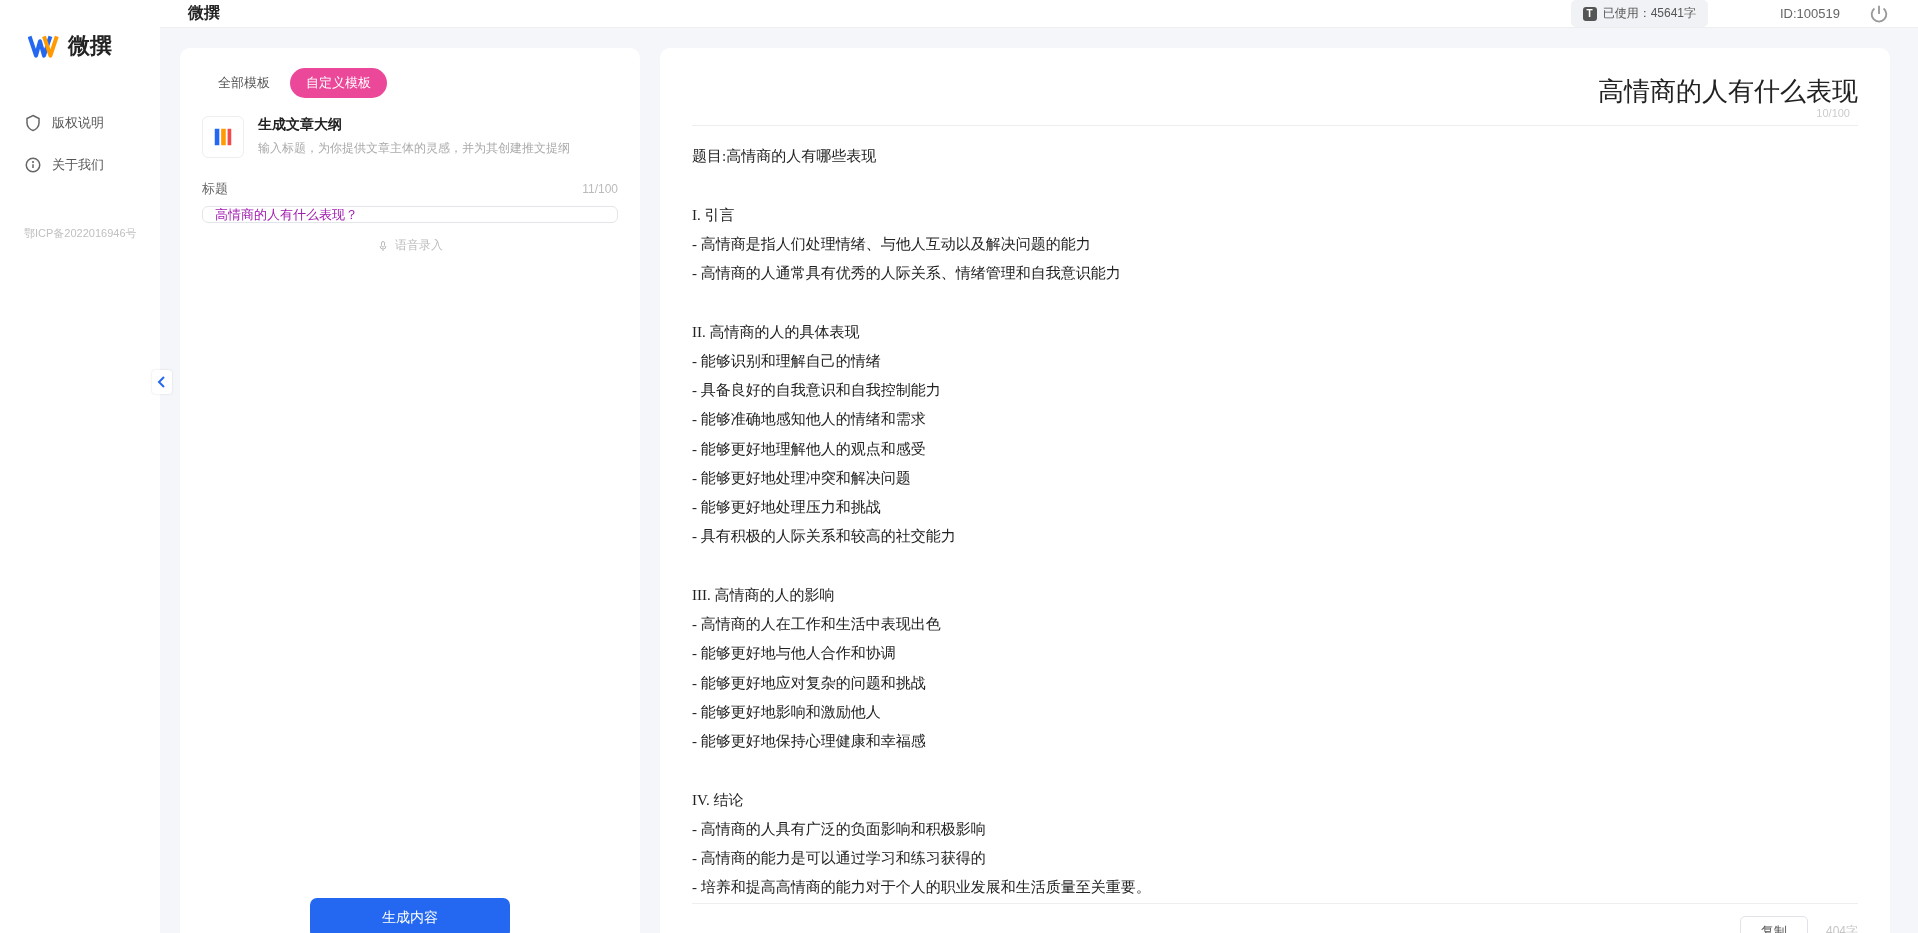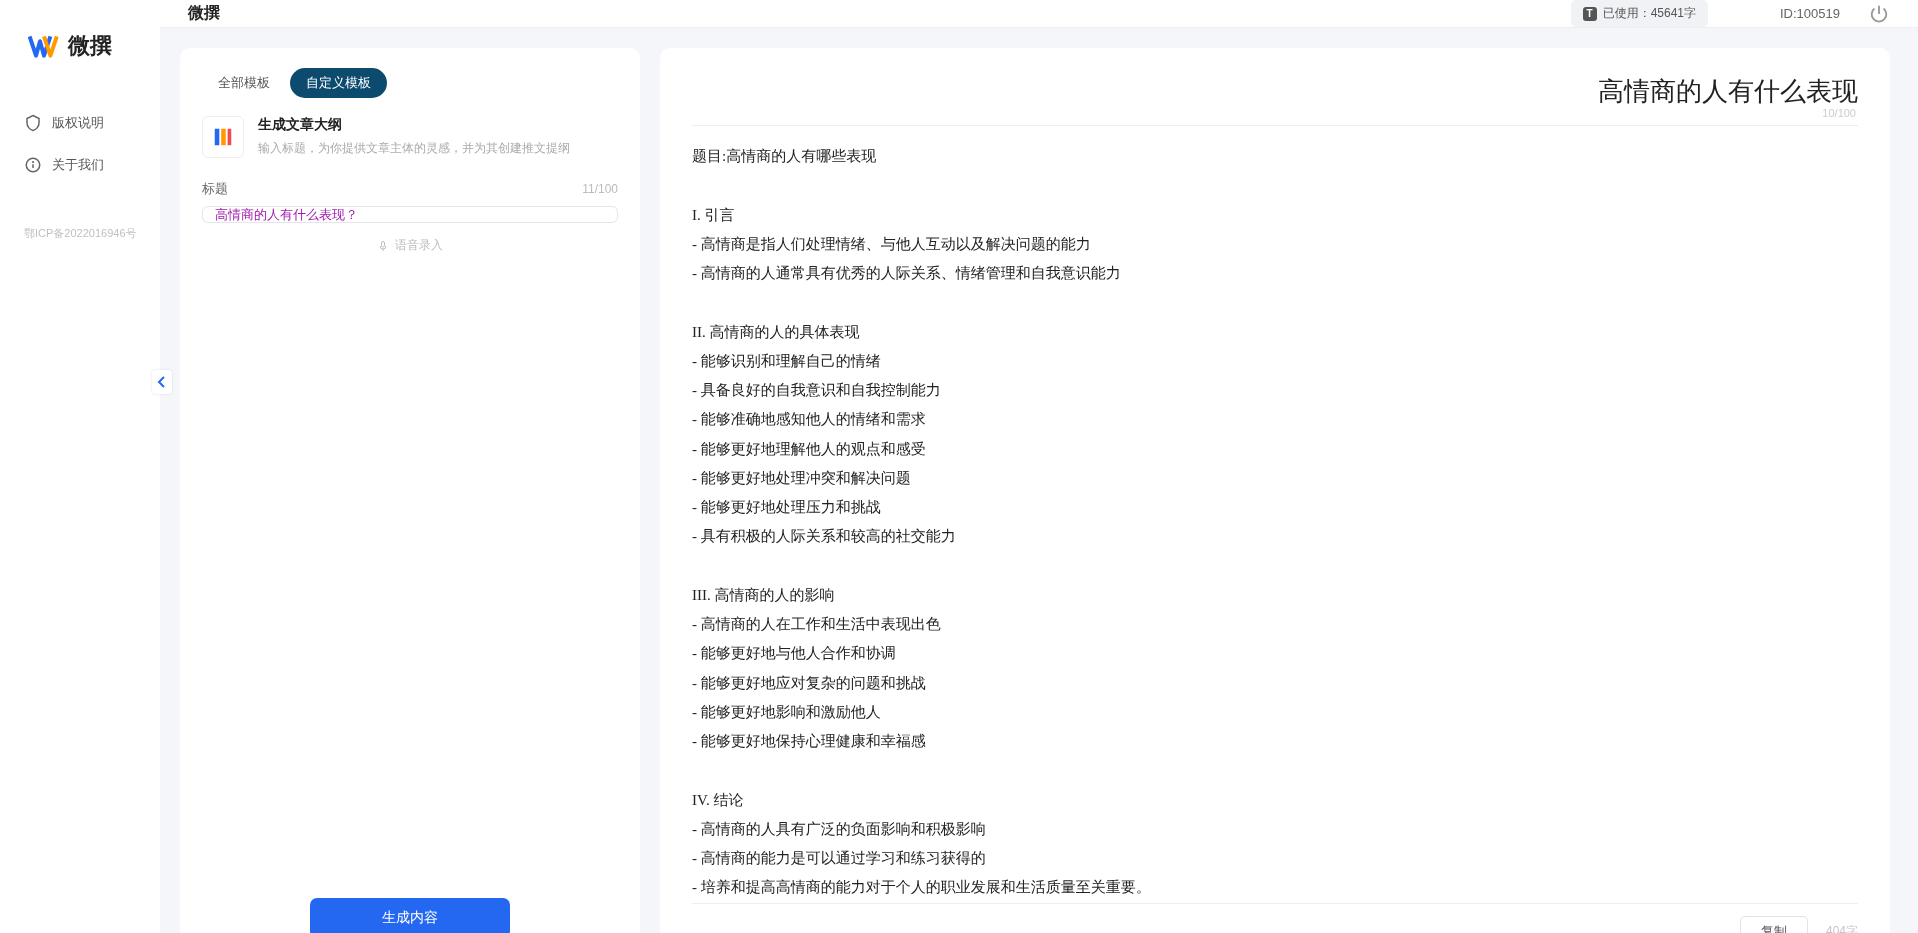--- a/index.html
+++ b/index.html
@@ -90,21 +90,21 @@
   flex-direction: column;
 }
 .tabs { display: flex; gap: 4px; margin-bottom: 18px; }
 .tab {
   padding: 6px 16px;
   border-radius: 999px;
   font-size: 13px;
   cursor: pointer;
   color: #555;
 }
-.tab.active { background: #0c4a6e; color: #fff; }
+.tab.active { background: #ec4899; color: #fff; }
 
 .tmpl-card { display: flex; gap: 14px; margin-bottom: 22px; }
 .tmpl-thumb {
   width: 42px; height: 42px;
   border: 1px solid #eee; border-radius: 6px;
   display: flex; align-items: center; justify-content: center;
   font-size: 20px;
 }
 .tmpl-title { font-size: 14px; font-weight: 700; color: #222; margin-bottom: 6px; }
 .tmpl-desc { font-size: 12px; color: #aaa; }
@@ -141,21 +141,21 @@
 .panel-r {
   flex: 1;
   background: #fff;
   border-radius: 10px;
   padding: 26px 32px 16px;
   display: flex;
   flex-direction: column;
 }
 .doc-title-row { position: relative; border-bottom: 1px solid #eee; padding-bottom: 16px; margin-bottom: 16px; }
 .doc-title { font-size: 26px; font-weight: 400; text-align: right; font-family: "SimSun","STSong",serif; color:#222;}
-.doc-title-counter { position: absolute; right: 2px; bottom: 6px; font-size: 11px; color: #ccc; }
+.doc-title-counter { position: absolute; right: 8px; bottom: 6px; font-size: 11px; color: #ccc; }
 
 .doc-body {
   flex: 1;
   font-family: "SimSun","STSong",serif;
   font-size: 15px;
   line-height: 1.95;
   color: #222;
   white-space: pre-line;
   overflow: auto;
 }

